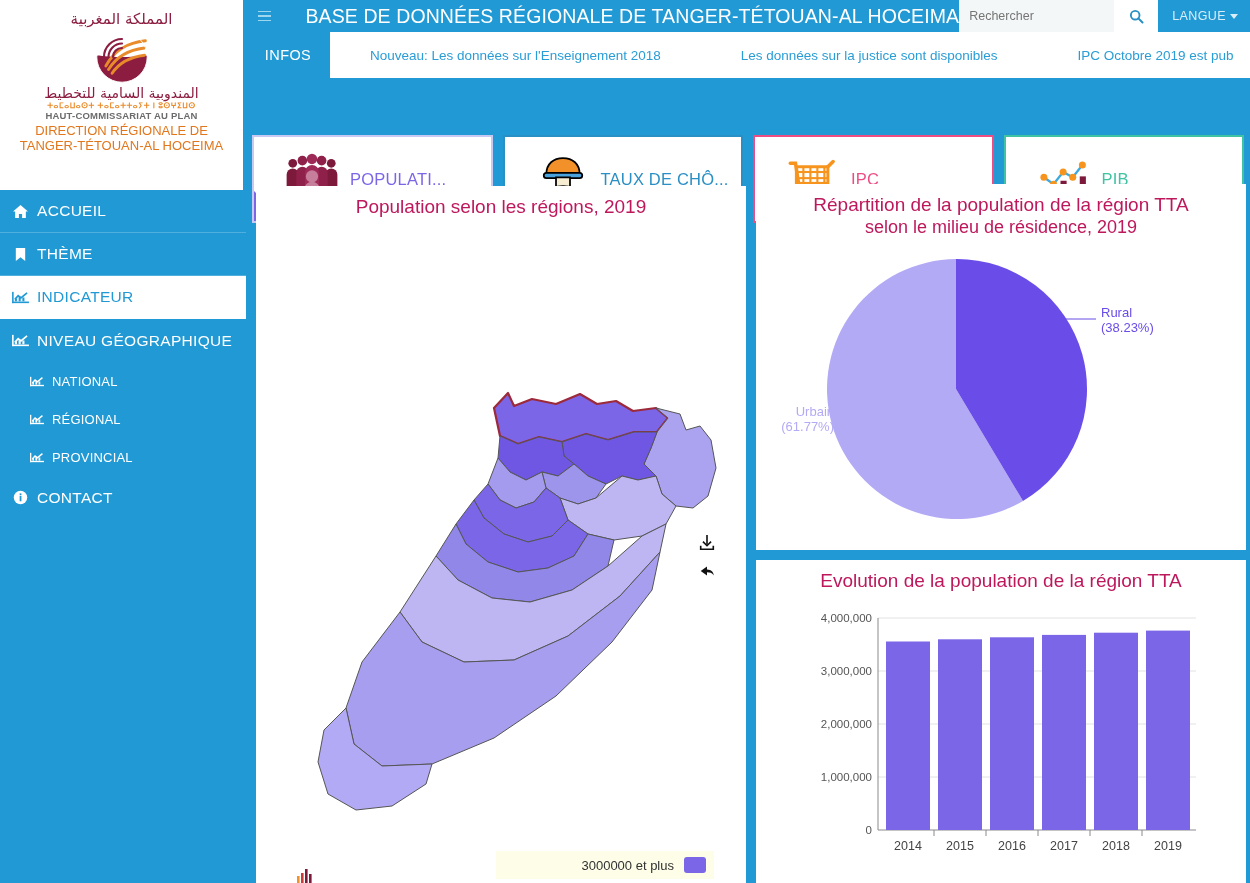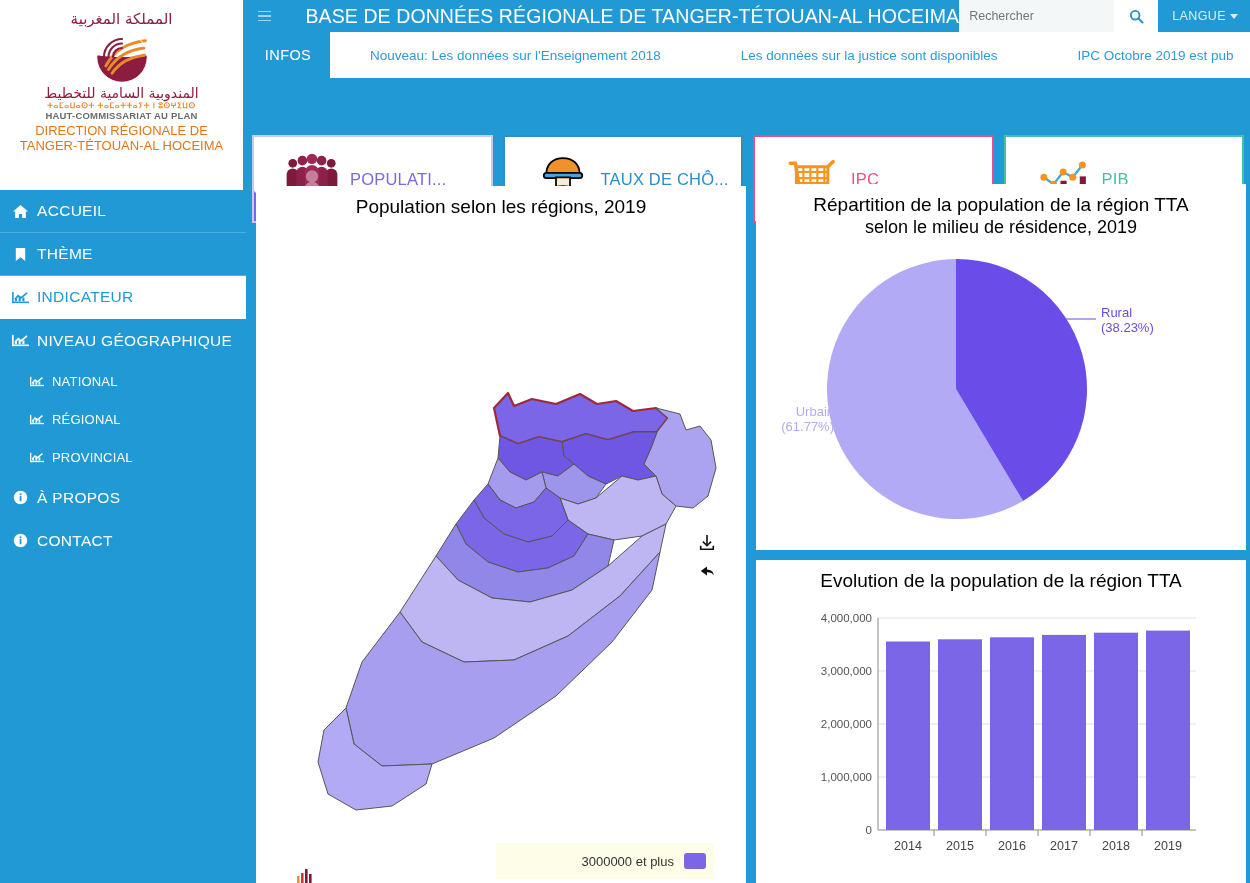--- a/index.html
+++ b/index.html
@@ -120,29 +120,29 @@
   }
   .panel-pie {
     position: absolute; left: 756px; top: 184px; width: 490px; height: 366px;
     background: #ffffff;
   }
   .panel-bar {
     position: absolute; left: 756px; top: 560px; width: 490px; height: 323px;
     background: #ffffff;
   }
   .panel-title {
-    text-align: center; color: #000000; font-size: 19px;
+    text-align: center; color: #be185d; font-size: 19px;
     padding-top: 9px; line-height: 23px; font-weight: normal;
   }
   .panel-title.small { font-size: 18px; }
 
   .map-tools { position: absolute; right: 30px; top: 348px; display: flex; flex-direction: column; gap: 10px; }
   .map-tool { width: 18px; height: 18px; cursor: pointer; }
   .map-legend {
-    position: absolute; left: 240px; bottom: 4px; width: 218px; height: 36px;
+    position: absolute; left: 240px; bottom: 4px; width: 218px; height: 28px;
     background: #fdfde8; display: flex; align-items: center; justify-content: flex-end;
     padding-right: 8px; gap: 10px;
   }
   .legend-text { font-size: 13px; color: #333; }
   .legend-swatch { width: 22px; height: 16px; border-radius: 3px; background: #7b66e8; }
   .map-credit { position: absolute; left: 36px; bottom: 0px; width: 30px; height: 18px; }
 
   .pie-wrap { position: relative; width: 490px; height: 300px; }
   .bar-wrap { position: relative; width: 490px; height: 270px; }
   svg { display: block; }
@@ -248,28 +248,20 @@
           <rect x="0" y="2" width="1.7" height="12" fill="currentColor"></rect>
           <rect x="0" y="12.3" width="18" height="1.7" fill="currentColor"></rect>
           <path d="M3 10l3.5-4 3 2.4L16 3" fill="none" stroke="currentColor" stroke-width="1.8"></path>
           <rect x="3" y="9" width="2.2" height="3" fill="currentColor"></rect>
           <rect x="7" y="7" width="2.2" height="5" fill="currentColor"></rect>
           <rect x="11" y="8" width="2.2" height="4" fill="currentColor"></rect>
         </svg>
         <span>PROVINCIAL</span>
       </div>
 
-      <div class="menu-item plain">
-        <svg class="mi-ico" viewBox="0 0 16 16">
-          <circle cx="8" cy="8" r="7.2" fill="currentColor"></circle>
-          <rect x="7.1" y="6.4" width="1.9" height="5.6" fill="#2199d4"></rect>
-          <rect x="7.1" y="3.6" width="1.9" height="2" fill="#2199d4"></rect>
-        </svg>
-        <span>À PROPOS</span>
-      </div>
 
       <div class="menu-item plain">
         <svg class="mi-ico" viewBox="0 0 16 16">
           <circle cx="8" cy="8" r="7.2" fill="currentColor"></circle>
           <rect x="7.1" y="6.4" width="1.9" height="5.6" fill="#2199d4"></rect>
           <rect x="7.1" y="3.6" width="1.9" height="2" fill="#2199d4"></rect>
         </svg>
         <span>CONTACT</span>
       </div>
     </div>

